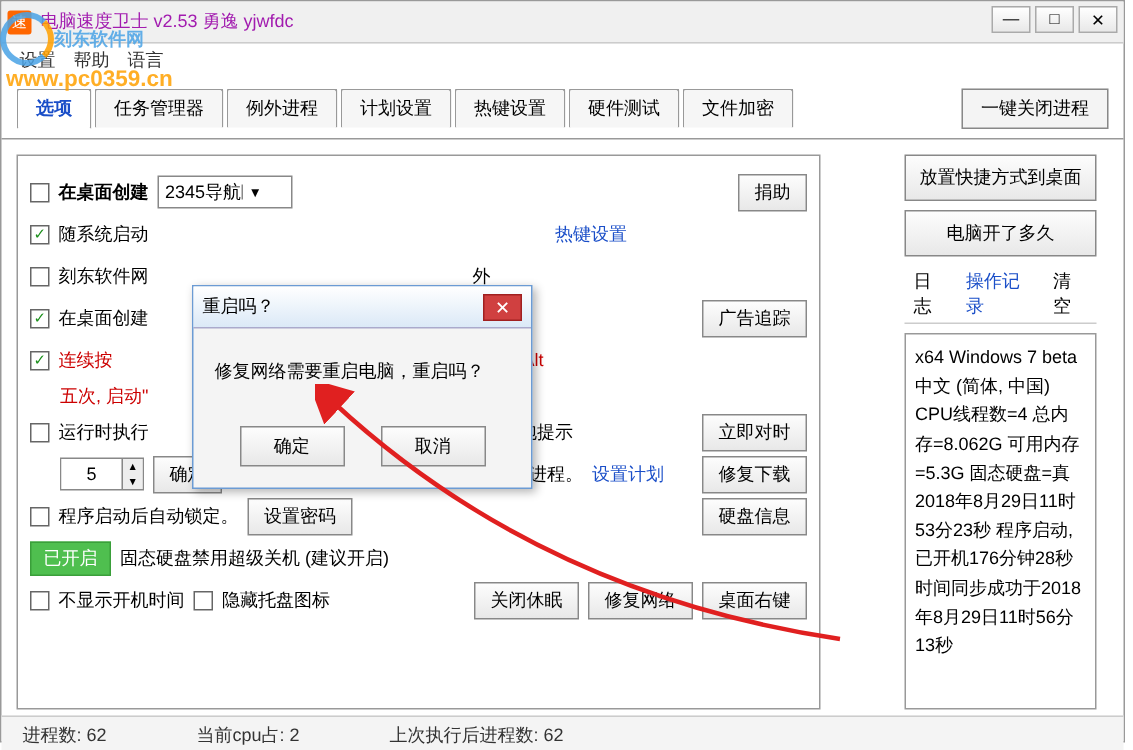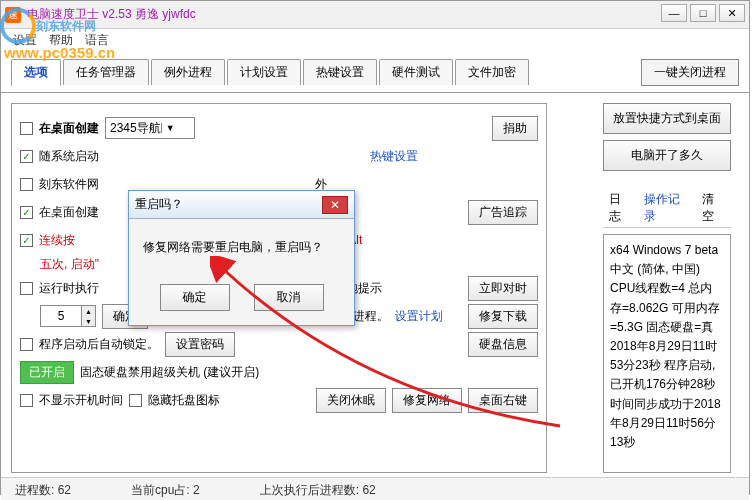--- a/index.html
+++ b/index.html
@@ -37,21 +37,21 @@
 .combo .dd { border-left: 1px solid #888; padding-left: 4px; font-size: 9px; }
 .spin { display: inline-flex; border: 1px solid #888; height: 22px; }
 .spin input { width: 40px; border: none; text-align: center; }
 .spin .sbtns { display: flex; flex-direction: column; }
 .spin .sb { width: 14px; height: 10px; border-left: 1px solid #888; font-size: 7px; display: flex; align-items: center; justify-content: center; background: #eee; }
 .red { color: #c00; }
 .blue { color: #1a4ec8; }
 .green-btn { background: #4fbf4f; color: #fff; border: 1px solid #3a9f3a; padding: 2px 8px; }
 
 .right-btn { padding: 6px 8px; border: 1px solid #888; background: linear-gradient(#fdfdfd,#e8e8e8); cursor: pointer; text-align: center; }
-.log-head { display: flex; gap: 12px; border-bottom: 1px solid #ccc; padding: 2px 6px; margin-top: 12px; }
+.log-head { display: flex; gap: 12px; border-bottom: 1px solid #ccc; padding: 2px 6px; margin-top: 0; }
 .log-box { border: 1px solid #999; flex: 1; padding: 6px; font-size: 12px; line-height: 1.6; overflow: hidden; }
 
 .statusbar { display: flex; gap: 60px; padding: 4px 14px; color: #333; background: #f4f4f4; border-top: 1px solid #ccc; }
 
 .dialog { position: absolute; left: 128px; top: 190px; width: 227px; border: 1px solid #6b9bd4; background: #f4f4f4; box-shadow: 2px 2px 6px rgba(0,0,0,0.3); z-index: 50; }
 .dlg-title { height: 28px; background: linear-gradient(#fff,#dbe9f7); display: flex; align-items: center; padding: 0 6px; border-bottom: 1px solid #aac; }
 .dlg-close { margin-left: auto; width: 26px; height: 18px; background: #d04040; color: #fff; display: flex; align-items: center; justify-content: center; border: 1px solid #a02020; cursor: pointer; }
 .dlg-body { padding: 20px 14px; }
 .dlg-btns { display: flex; justify-content: center; gap: 24px; padding: 8px 0 14px; }
 .dlg-btn { padding: 4px 22px; border: 1px solid #888; background: linear-gradient(#fdfdfd,#e8e8e8); cursor: pointer; }

